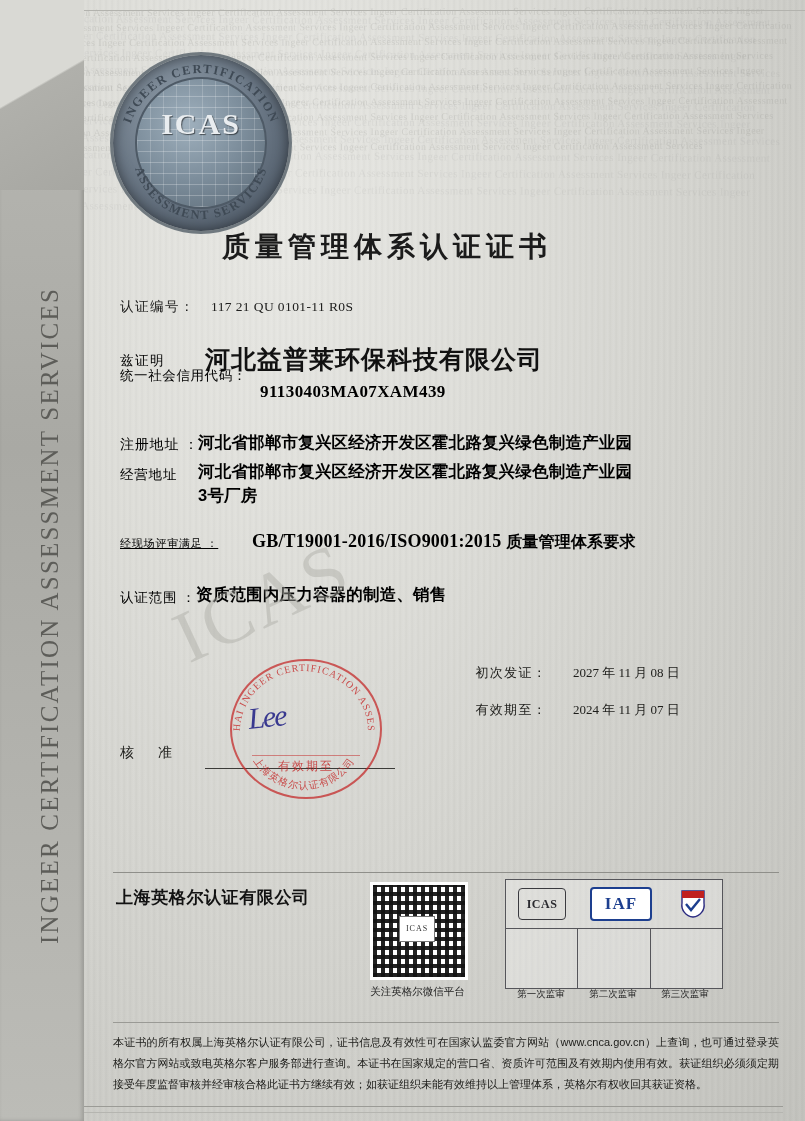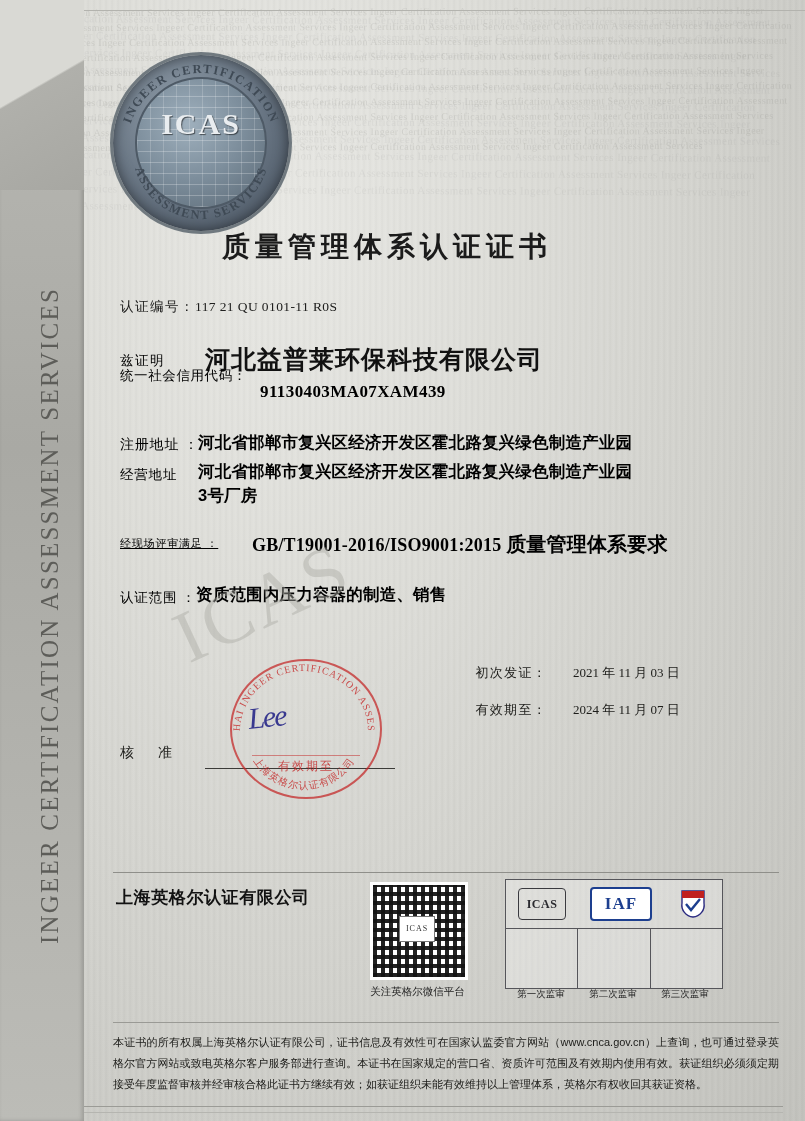--- a/index.html
+++ b/index.html
@@ -114,39 +114,39 @@
     position:absolute;left:222px;top:228px;
     font-family:"Liberation Serif", serif;
     font-size:28px;font-weight:bold;color:#1b1b1b;
     letter-spacing:5px;
   }
   .certno{
     position:absolute;left:120px;top:298px;
     font-size:13.5px;color:#20201f;letter-spacing:.4px;
   }
   .certno .lbl{letter-spacing:1.5px;}
-  .certno .val{margin-left:0;font-family:"Liberation Serif", serif;font-size:13.5px;}
+  .certno .val{margin-left:16px;font-family:"Liberation Serif", serif;font-size:13.5px;}
   .lbl{letter-spacing:1.2px;font-size:13.5px;}
   .big-name{
     position:absolute;left:205px;top:343px;
     font-family:"Liberation Serif", serif;
     font-size:25px;font-weight:bold;color:#111;letter-spacing:1px;
   }
   .r-zc{position:absolute;left:120px;top:352px;font-size:13.5px;letter-spacing:1.5px;}
   .r-code-l{position:absolute;left:120px;top:367px;font-size:13.5px;letter-spacing:.6px;}
   .r-code-v{position:absolute;left:260px;top:382px;font-family:"Liberation Serif", serif;font-size:17px;font-weight:bold;letter-spacing:.4px;}
 
   .r-addr1-l{position:absolute;left:120px;top:436px;font-size:14px;letter-spacing:.8px;}
   .r-addr1-v{position:absolute;left:198px;top:432px;font-size:16.5px;font-weight:bold;letter-spacing:.2px;}
   .r-addr2-l{position:absolute;left:120px;top:466px;font-size:13.5px;letter-spacing:.8px;}
   .r-addr2-v{position:absolute;left:198px;top:459px;font-size:16.5px;font-weight:bold;line-height:24px;letter-spacing:.2px;}
 
   .r-std-l{position:absolute;left:120px;top:536px;font-size:11px;letter-spacing:.8px;text-decoration:underline;}
   .r-std-v{position:absolute;left:252px;top:531px;font-family:"Liberation Serif", serif;font-size:18px;font-weight:bold;letter-spacing:.2px;}
-  .r-std-v .cn{font-family:"Liberation Sans", sans-serif;font-size:20px;}
+  .r-std-v .cn{font-family:"Liberation Sans", sans-serif;font-size:16px;}
 
   .r-scope-l{position:absolute;left:120px;top:589px;font-size:13.5px;letter-spacing:.8px;}
   .r-scope-v{position:absolute;left:196px;top:584px;font-size:16.5px;font-weight:bold;letter-spacing:.2px;}
 
   
   .dates{position:absolute;right:92px;top:664px;width:280px;font-size:13px;color:#1d1d1a;}
   .dates .drow{display:flex;justify-content:flex-end;align-items:baseline;margin-bottom:19px;}
   .dates .dl{letter-spacing:1.3px;}
   .dates .dv{width:140px;text-align:left;margin-left:26px;font-family:"Liberation Serif", serif;}
   .approve{position:absolute;left:120px;top:744px;font-size:14px;letter-spacing:10px;color:#1d1d1a;}
@@ -315,21 +315,21 @@
   </div>
 
   <div class="r-scope-l">认证范围 ：</div>
   <div class="r-scope-v">资质范围内压力容器的制造、销售</div>
 
   <div class="diag-wm">ICAS</div>
 
   <div class="dates">
     <div class="drow">
       <span class="dl">初次发证：</span>
-      <span class="dv">2021 年 11 月 03 日</span>
+      <span class="dv">2027 年 11 月 08 日</span>
     </div>
     <div class="drow">
       <span class="dl">有效期至：</span>
       <span class="dv">2024 年 11 月 07 日</span>
     </div>
   </div>
 
   <div class="approve">核 准</div>
   <div class="sig-line"></div>
 

